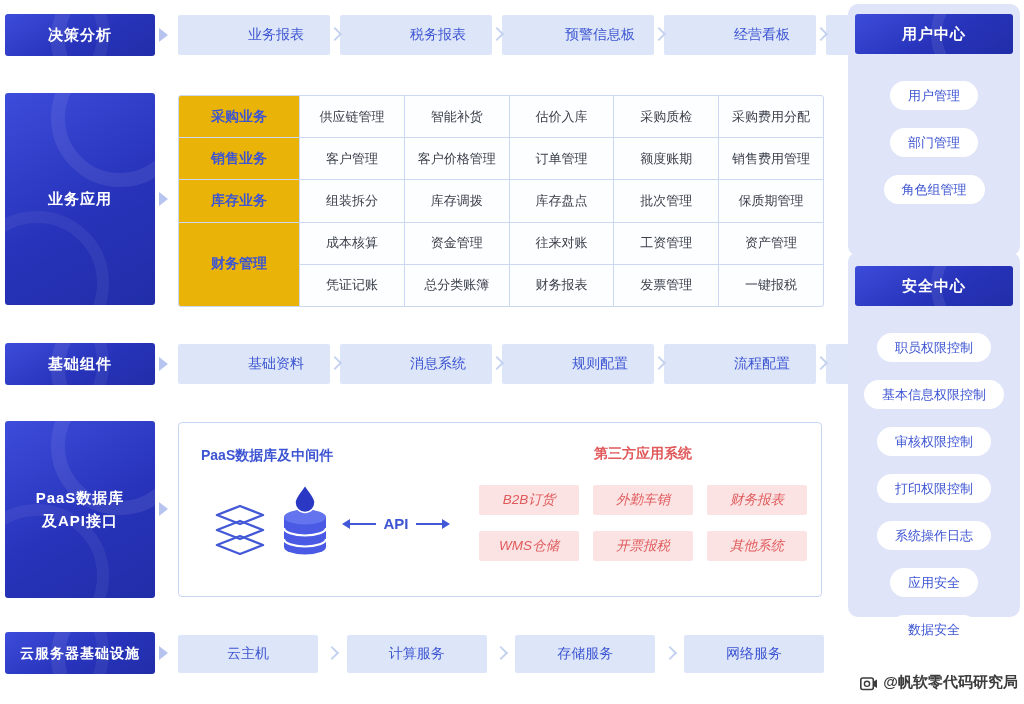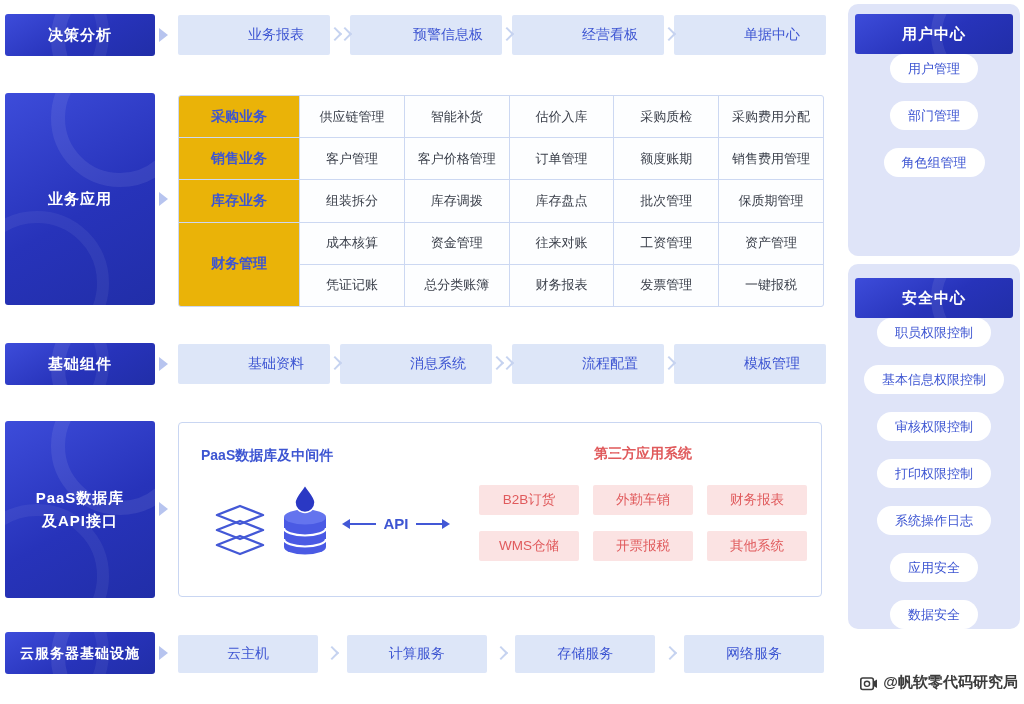--- a/index.html
+++ b/index.html
@@ -45,33 +45,33 @@
   .layers-icon{position:absolute;left:34px;top:80px;}
   .db-icon{position:absolute;left:100px;top:60px;}
   .api-group{position:absolute;left:158px;top:92px;width:118px;display:flex;align-items:center;
     justify-content:center;gap:7px;color:#3d55d2;font-weight:bold;font-size:15px;}
   .arr{position:relative;width:26px;height:2px;background:#4358d6;flex:none;}
   .arr.l::before{content:"";position:absolute;left:-8px;top:-4px;
     border-top:5px solid transparent;border-bottom:5px solid transparent;border-right:8px solid #4358d6;}
   .arr.r::after{content:"";position:absolute;right:-8px;top:-4px;
     border-top:5px solid transparent;border-bottom:5px solid transparent;border-left:8px solid #4358d6;}
   .apps-grid{position:absolute;left:300px;top:62px;display:grid;
-    grid-template-columns:repeat(3,100px);grid-template-rows:30px 30px;gap:16px 14px;}
+    grid-template-columns:repeat(3,100px);grid-template-rows:30px 30px;gap:16px 14px;font-style:italic;}
   .pink-chip{background:#fbe3e3;color:#e05a5c;font-size:13.5px;border-radius:2px;
     display:flex;align-items:center;justify-content:center;}
 
   
   .rpanel{position:absolute;left:848px;width:172px;background:#dfe4f8;border-radius:10px;}
   .rheader{margin:10px auto 0;width:158px;height:40px;border-radius:3px;position:relative;overflow:hidden;
     background:linear-gradient(150deg,#3d4cda 0%,#2733ba 55%,#212ea8 100%);
     color:#fff;font-weight:bold;font-size:15px;letter-spacing:1px;
     display:flex;align-items:center;justify-content:center;}
   .rheader::before{content:"";position:absolute;right:-30px;top:-36px;width:90px;height:90px;
     border:11px solid rgba(255,255,255,0.08);border-radius:50%;}
-  .pill-col{display:flex;flex-direction:column;align-items:center;gap:18px;}
+  .pill-col{display:flex;flex-direction:column;align-items:center;gap:18px;margin-top:27px;}
   .pill{background:#ffffff;color:#3d55d2;font-size:13px;height:29px;line-height:29px;
     padding:0 18px;border-radius:15px;white-space:nowrap;}
 
   
   .watermark{position:absolute;right:6px;bottom:12px;display:flex;align-items:center;gap:5px;
     color:#3c3c3c;font-weight:bold;font-size:15px;}
 </style>
 </head>
 <body>
 
@@ -99,20 +99,21 @@
   <span class="rarrow" style="top:502px"></span>
 
   <div class="lblock" style="top:632px;height:42px;font-size:14px">
     <span class="lbl">云服务器基础设施</span>
     </div>
   <span class="rarrow" style="top:646px"></span>
 
   <div class="chip-row" style="top:15px;height:40px">
     <div class="chip w118">业务报表</div>
     <span class="sep"></span>
+    <div class="chip w118">税务报表</div>
     <span class="sep"></span>
     <div class="chip w118">预警信息板</div>
     <span class="sep"></span>
     <div class="chip w118">经营看板</div>
     <span class="sep"></span>
     <div class="chip w118">单据中心</div>
   </div>
 
   <div class="biz-table">
     <div class="th">采购业务</div>
@@ -147,20 +148,21 @@
     <div class="td">财务报表</div>
     <div class="td">发票管理</div>
     <div class="td">一键报税</div>
   </div>
 
   <div class="chip-row" style="top:344px;height:40px">
     <div class="chip w118">基础资料</div>
     <span class="sep"></span>
     <div class="chip w118">消息系统</div>
     <span class="sep"></span>
+    <div class="chip w118">规则配置</div>
     <span class="sep"></span>
     <div class="chip w118">流程配置</div>
     <span class="sep"></span>
     <div class="chip w118">模板管理</div>
   </div>
 
   <div class="paas-box">
     <div class="paas-title">PaaS数据库及中间件</div>
     <div class="third-title">第三方应用系统</div>
 
@@ -210,21 +212,21 @@
     <div class="rheader">
       <span>用户中心</span>
     </div>
     <div class="pill-col">
       <div class="pill">用户管理</div>
       <div class="pill">部门管理</div>
       <div class="pill">角色组管理</div>
     </div>
   </div>
 
-  <div class="rpanel" style="top:264px;height:365px">
+  <div class="rpanel" style="top:252px;height:365px">
     <div class="rheader" style="margin-top:14px">
       <span>安全中心</span>
     </div>
     <div class="pill-col">
       <div class="pill">职员权限控制</div>
       <div class="pill">基本信息权限控制</div>
       <div class="pill">审核权限控制</div>
       <div class="pill">打印权限控制</div>
       <div class="pill">系统操作日志</div>
       <div class="pill">应用安全</div>

